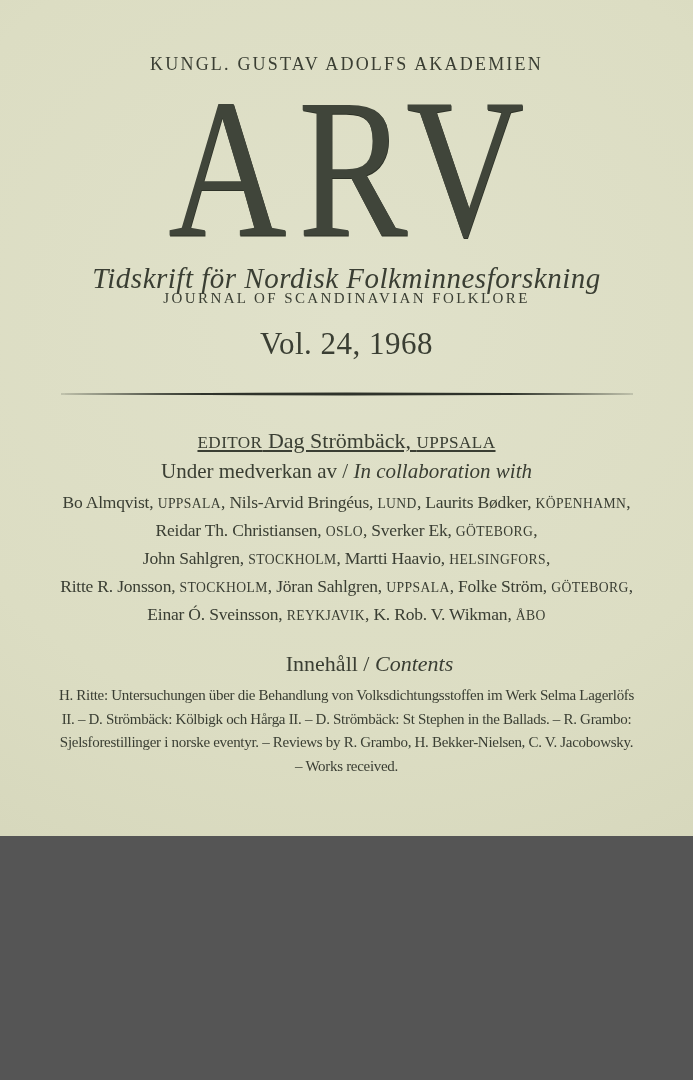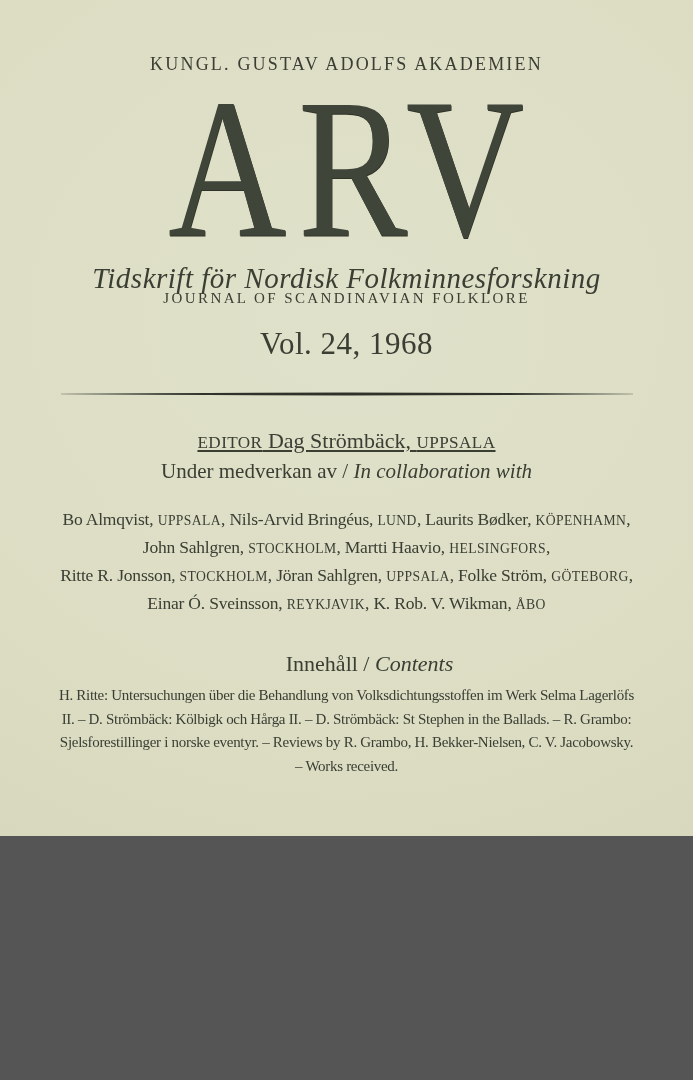--- a/index.html
+++ b/index.html
@@ -33,21 +33,21 @@
   .subtitle-sv{top:262px;font-size:29px;font-style:italic;letter-spacing:0.5px;}
   .subtitle-en{top:290px;font-size:15px;letter-spacing:2.4px;}
   .volume{top:326px;font-size:31px;letter-spacing:0.5px;}
 
   .rule-wrap{top:391px;}
   .rule-wrap svg{display:inline-block;vertical-align:top;color:#2f332a;}
 
   .editor{top:428px;font-size:22px;text-decoration:underline;}
   .collab-intro{top:459px;font-size:21px;}
 
-  .collaborators{top:506px;font-size:17.5px;line-height:27px;letter-spacing:-0.2px;}
+  .collaborators{top:489px;font-size:17.5px;line-height:27px;letter-spacing:-0.2px;}
   .collaborators div{white-space:nowrap;}
 
   .contents-heading{top:651px;font-size:22px;padding-left:46px;}
   .contents{top:684px;font-size:15px;line-height:23.5px;letter-spacing:-0.3px;}
   .contents div{white-space:nowrap;}
 
   .publisher{top:925px;font-size:16px;letter-spacing:2.6px;}
 
   
   .seg.rm{font-style:normal;}
@@ -77,20 +77,21 @@
       <rect x="0" y="2.7" width="572" height="0.6" fill="currentColor" opacity="0.55"></rect>
     </svg>
   </div>
 
   <div class="line editor"><span class="seg sc">EDITOR</span><span class="seg rm"> Dag Strömbäck, </span><span class="seg sc">UPPSALA</span></div>
 
   <div class="line collab-intro"><span class="seg rm">Under medverkan av / </span><span class="seg it">In collaboration with</span></div>
 
   <div class="line collaborators">
     <div><span class="seg rm">Bo Almqvist, </span><span class="seg sc">UPPSALA</span><span class="seg rm">, Nils-Arvid Bringéus, </span><span class="seg sc">LUND</span><span class="seg rm">, Laurits Bødker, </span><span class="seg sc">KÖPENHAMN</span><span class="seg rm">,</span></div>
+    <div><span class="seg rm">Reidar Th. Christiansen, </span><span class="seg sc">OSLO</span><span class="seg rm">, Sverker Ek, </span><span class="seg sc">GÖTEBORG</span><span class="seg rm">,</span></div>
     <div><span class="seg rm">John Sahlgren, </span><span class="seg sc">STOCKHOLM</span><span class="seg rm">, Martti Haavio, </span><span class="seg sc">HELSINGFORS</span><span class="seg rm">,</span></div>
     <div><span class="seg rm">Ritte R. Jonsson, </span><span class="seg sc">STOCKHOLM</span><span class="seg rm">, Jöran Sahlgren, </span><span class="seg sc">UPPSALA</span><span class="seg rm">, Folke Ström, </span><span class="seg sc">GÖTEBORG</span><span class="seg rm">,</span></div>
     <div><span class="seg rm">Einar Ó. Sveinsson, </span><span class="seg sc">REYKJAVIK</span><span class="seg rm">, K. Rob. V. Wikman, </span><span class="seg sc">ÅBO</span></div>
   </div>
 
   <div class="line contents-heading"><span class="seg rm">Innehåll / </span><span class="seg it">Contents</span></div>
 
   <div class="line contents">
     <div>H. Ritte: Untersuchungen über die Behandlung von Volksdichtungsstoffen im Werk Selma Lagerlöfs</div>
     <div>II. – D. Strömbäck: Kölbigk och Hårga II. – D. Strömbäck: St Stephen in the Ballads. – R. Grambo:</div>

